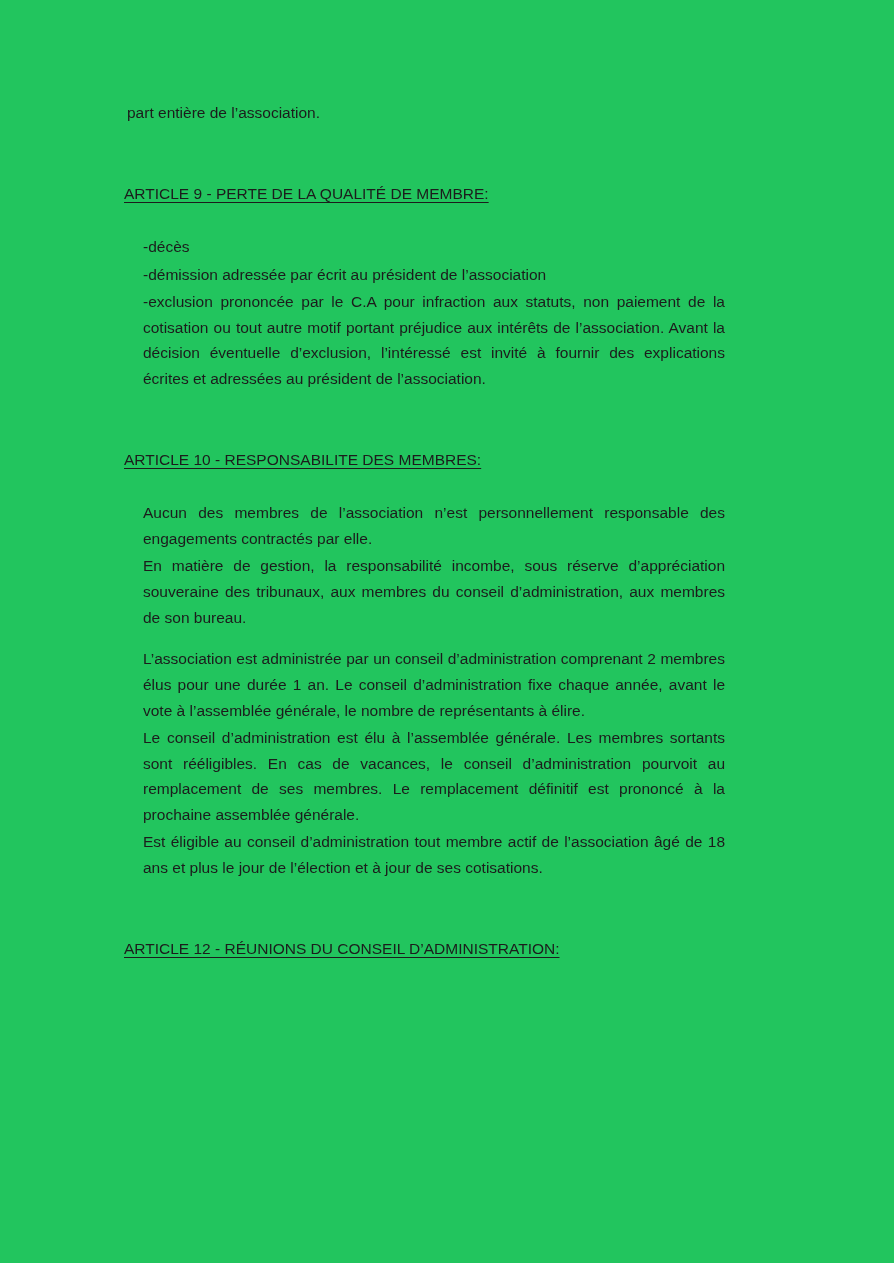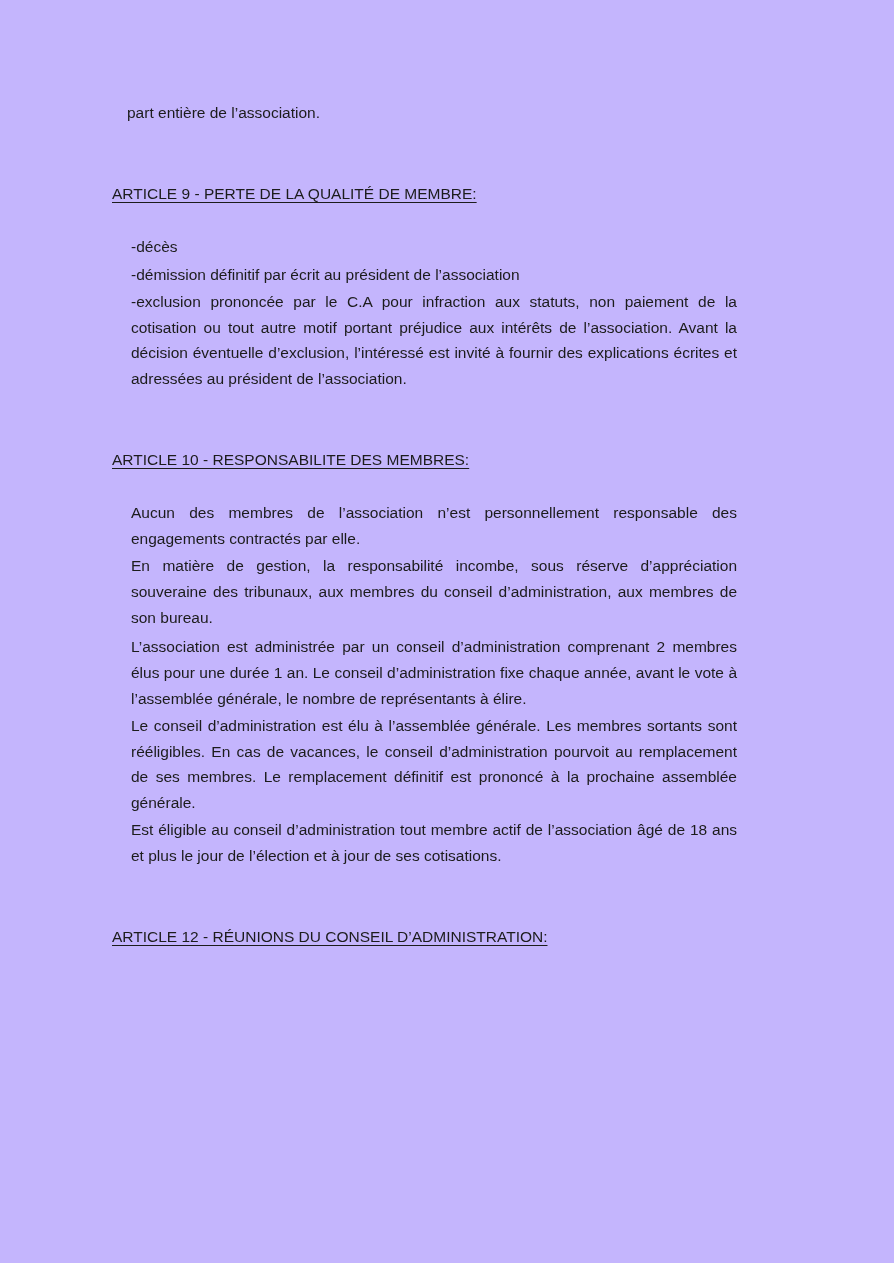--- a/index.html
+++ b/index.html
@@ -4,21 +4,21 @@
 <style>
   html, body {
     margin: 0;
     padding: 0;
     background: #ffffff;
   }
   .page {
     position: relative;
     width: 894px;
     height: 1263px;
-    background: #c4b5fd;
+    background: #22c55e;
     box-sizing: border-box;
     padding: 100px 153px 0 108px;
     font-family: "Liberation Sans", sans-serif;
     font-size: 15.5px;
     color: #1c1c1c;
     overflow: hidden;
   }
   .heading {
     font-size: 15.5px;
     font-weight: normal;
@@ -32,34 +32,34 @@
     line-height: 25.7px;
     text-align: justify;
   }
   .body-text.cut {
     text-align-last: justify;
   }
   .continuation {
     margin-top: 0;
   }
   section {
-    margin: 4px;
+    margin: 16px;
   }
 </style>
 </head>
 <body>
 
 <div class="page">
 
   <p class="body-text continuation">part entière de l’association.</p>
 
   <section>
     <h2 class="heading">ARTICLE 9 - PERTE DE LA QUALITÉ DE MEMBRE:</h2>
     <p class="body-text">-décès</p>
-    <p class="body-text">-démission définitif par écrit au président de l’association</p>
+    <p class="body-text">-démission adressée par écrit au président de l’association</p>
     <p class="body-text">-exclusion prononcée par le C.A pour infraction aux statuts, non paiement de la cotisation ou tout autre motif portant préjudice aux intérêts de l’association. Avant la décision éventuelle d’exclusion, l’intéressé est invité à fournir des explications écrites et adressées au président de l’association.</p>
   </section>
 
   <section>
     <h2 class="heading">ARTICLE 10 - RESPONSABILITE DES MEMBRES:</h2>
     <p class="body-text">Aucun des membres de l’association n’est personnellement responsable des engagements contractés par elle.</p>
     <p class="body-text">En matière de gestion, la responsabilité incombe, sous réserve d’appréciation souveraine des tribunaux, aux membres du conseil d’administration, aux membres de son bureau.</p>
   </section>
 
   <section>

